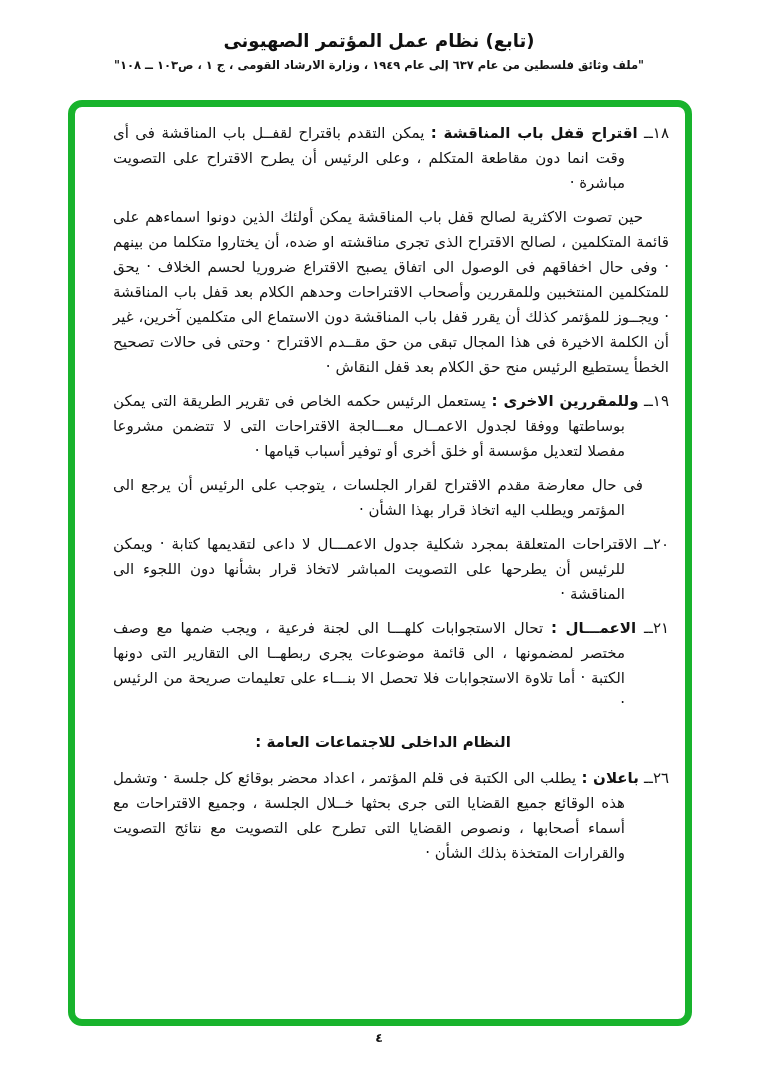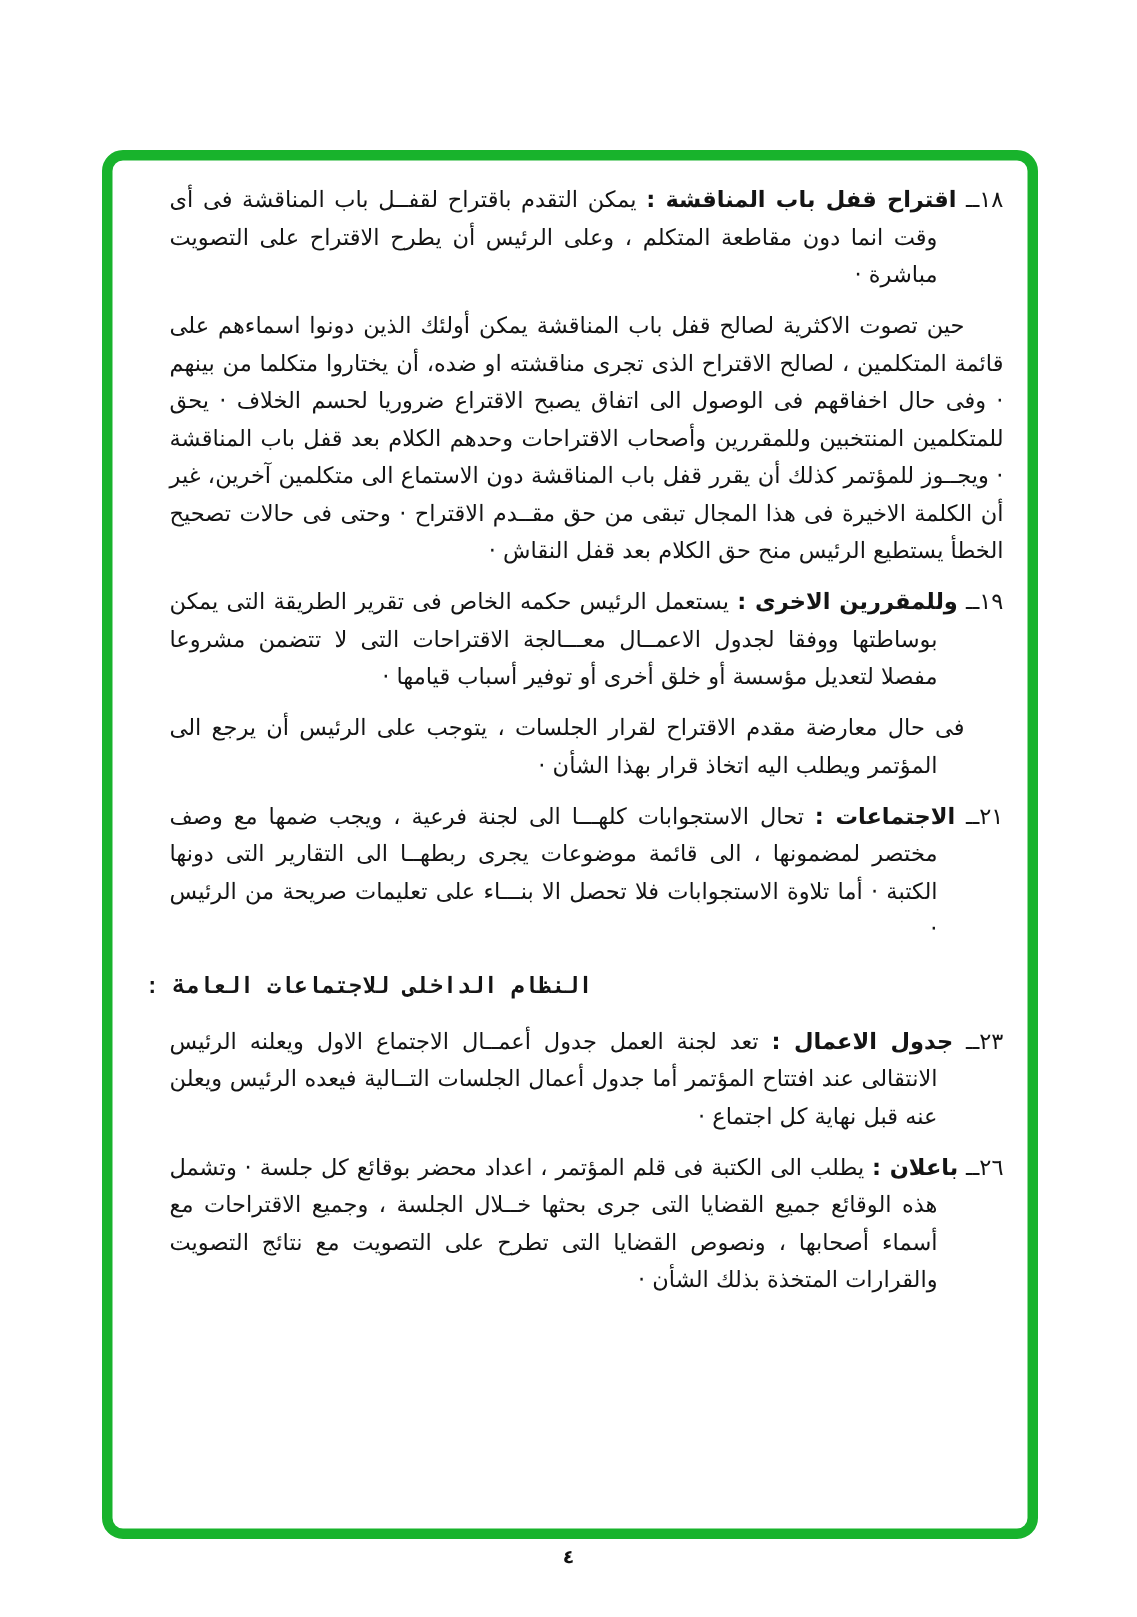--- a/index.html
+++ b/index.html
@@ -74,61 +74,64 @@
   
   .sub {
     padding-right: 44px;
     text-indent: -18px;
   }
   .term { font-weight: bold; }
   .num  { letter-spacing: 0.5px; }
   .section-heading {
     font-size: 15px;
     font-weight: bold;
-    text-align: left;
+    text-align: center;
     text-indent: 0;
     padding-right: 0;
     margin: 14px 0 11px 0;
-    font-family: Liberation Mono, monospace;
   }
   
   .page-number {
     position: absolute;
     top: 1030px;
     left: 0;
     right: 0;
     text-align: center;
     font-size: 12.5px;
     font-weight: bold;
     color: #111;
   }
 </style>
 </head>
 <body>
 
 <div class="page">
 
+  <div class="header">
+    <div class="doc-title">(تابع) نظام عمل المؤتمر الصهيونى</div>
+    <div class="doc-source">"ملف وثائق فلسطين من عام ٦٣٧ إلى عام ١٩٤٩ ، وزارة الارشاد القومى ، ج ١ ، ص١٠٣ ــ ١٠٨"</div>
+  </div>
 
   <div class="frame">
     <div class="frame-content">
 
       <p class="para numbered"><span class="num">١٨ــ</span> <span class="term">اقتراح قفل باب المناقشة :</span> <span>يمكن التقدم باقتراح لقفــل باب المناقشة فى أى وقت انما دون مقاطعة المتكلم ، وعلى الرئيس أن يطرح الاقتراح على التصويت مباشرة ·</span></p>
 
       <p class="para flush"><span>حين تصوت الاكثرية لصالح قفل باب المناقشة يمكن أولئك الذين دونوا اسماءهم على قائمة المتكلمين ، لصالح الاقتراح الذى تجرى مناقشته او ضده، أن يختاروا متكلما من بينهم · وفى حال اخفاقهم فى الوصول الى اتفاق يصبح الاقتراع ضروريا لحسم الخلاف · يحق للمتكلمين المنتخبين وللمقررين وأصحاب الاقتراحات وحدهم الكلام بعد قفل باب المناقشة · ويجــوز للمؤتمر كذلك أن يقرر قفل باب المناقشة دون الاستماع الى متكلمين آخرين، غير أن الكلمة الاخيرة فى هذا المجال تبقى من حق مقــدم الاقتراح · وحتى فى حالات تصحيح الخطأ يستطيع الرئيس منح حق الكلام بعد قفل النقاش ·</span></p>
 
       <p class="para numbered"><span class="num">١٩ــ</span> <span class="term">وللمقررين الاخرى :</span> <span>يستعمل الرئيس حكمه الخاص فى تقرير الطريقة التى يمكن بوساطتها ووفقا لجدول الاعمــال معـــالجة الاقتراحات التى لا تتضمن مشروعا مفصلا لتعديل مؤسسة أو خلق أخرى أو توفير أسباب قيامها ·</span></p>
 
       <p class="para sub"><span>فى حال معارضة مقدم الاقتراح لقرار الجلسات ، يتوجب على الرئيس أن يرجع الى المؤتمر ويطلب اليه اتخاذ قرار بهذا الشأن ·</span></p>
 
+      <p class="para numbered"><span class="num">٢٠ــ</span> <span>الاقتراحات المتعلقة بمجرد شكلية جدول الاعمـــال لا داعى لتقديمها كتابة · ويمكن للرئيس أن يطرحها على التصويت المباشر لاتخاذ قرار بشأنها دون اللجوء الى المناقشة ·</span></p>
 
-      <p class="para numbered"><span class="num">٢١ــ</span> <span class="term">الاجتماعات :</span> <span>تحال الاستجوابات كلهـــا الى لجنة فرعية ، ويجب ضمها مع وصف مختصر لمضمونها ، الى قائمة موضوعات يجرى ربطهــا الى التقارير التى دونها الكتبة · أما تلاوة الاستجوابات فلا تحصل الا بنـــاء على تعليمات صريحة من الرئيس ·</span></p>
+      <p class="para numbered"><span class="num">٢١ــ</span> <span class="term">الاعمـــال :</span> <span>تحال الاستجوابات كلهـــا الى لجنة فرعية ، ويجب ضمها مع وصف مختصر لمضمونها ، الى قائمة موضوعات يجرى ربطهــا الى التقارير التى دونها الكتبة · أما تلاوة الاستجوابات فلا تحصل الا بنـــاء على تعليمات صريحة من الرئيس ·</span></p>
 
       <p class="para section-heading">النظام الداخلى للاجتماعات العامة :</p>
 
-      <p class="para numbered"><span class="num">٢٣ــ</span> <span class="term">جدول الاعمال :</span> <span>تعد لجنة العمل جدول أعمــال الاجتماع الاول ويعلنه الرئيس الانتقالى عند افتتاح المؤتمر أما جدول أعمال الجلسات التــالية فيعده الرئيس ويعلن عنه قبل نهاية كل اجتماع ·</span></p>
 
 
 
       <p class="para numbered"><span class="num">٢٦ــ</span> <span class="term">باعلان :</span> <span>يطلب الى الكتبة فى قلم المؤتمر ، اعداد محضر بوقائع كل جلسة · وتشمل هذه الوقائع جميع القضايا التى جرى بحثها خــلال الجلسة ، وجميع الاقتراحات مع أسماء أصحابها ، ونصوص القضايا التى تطرح على التصويت مع نتائج التصويت والقرارات المتخذة بذلك الشأن ·</span></p>
 
     </div>
   </div>
 
   <div class="page-number">٤</div>
 

